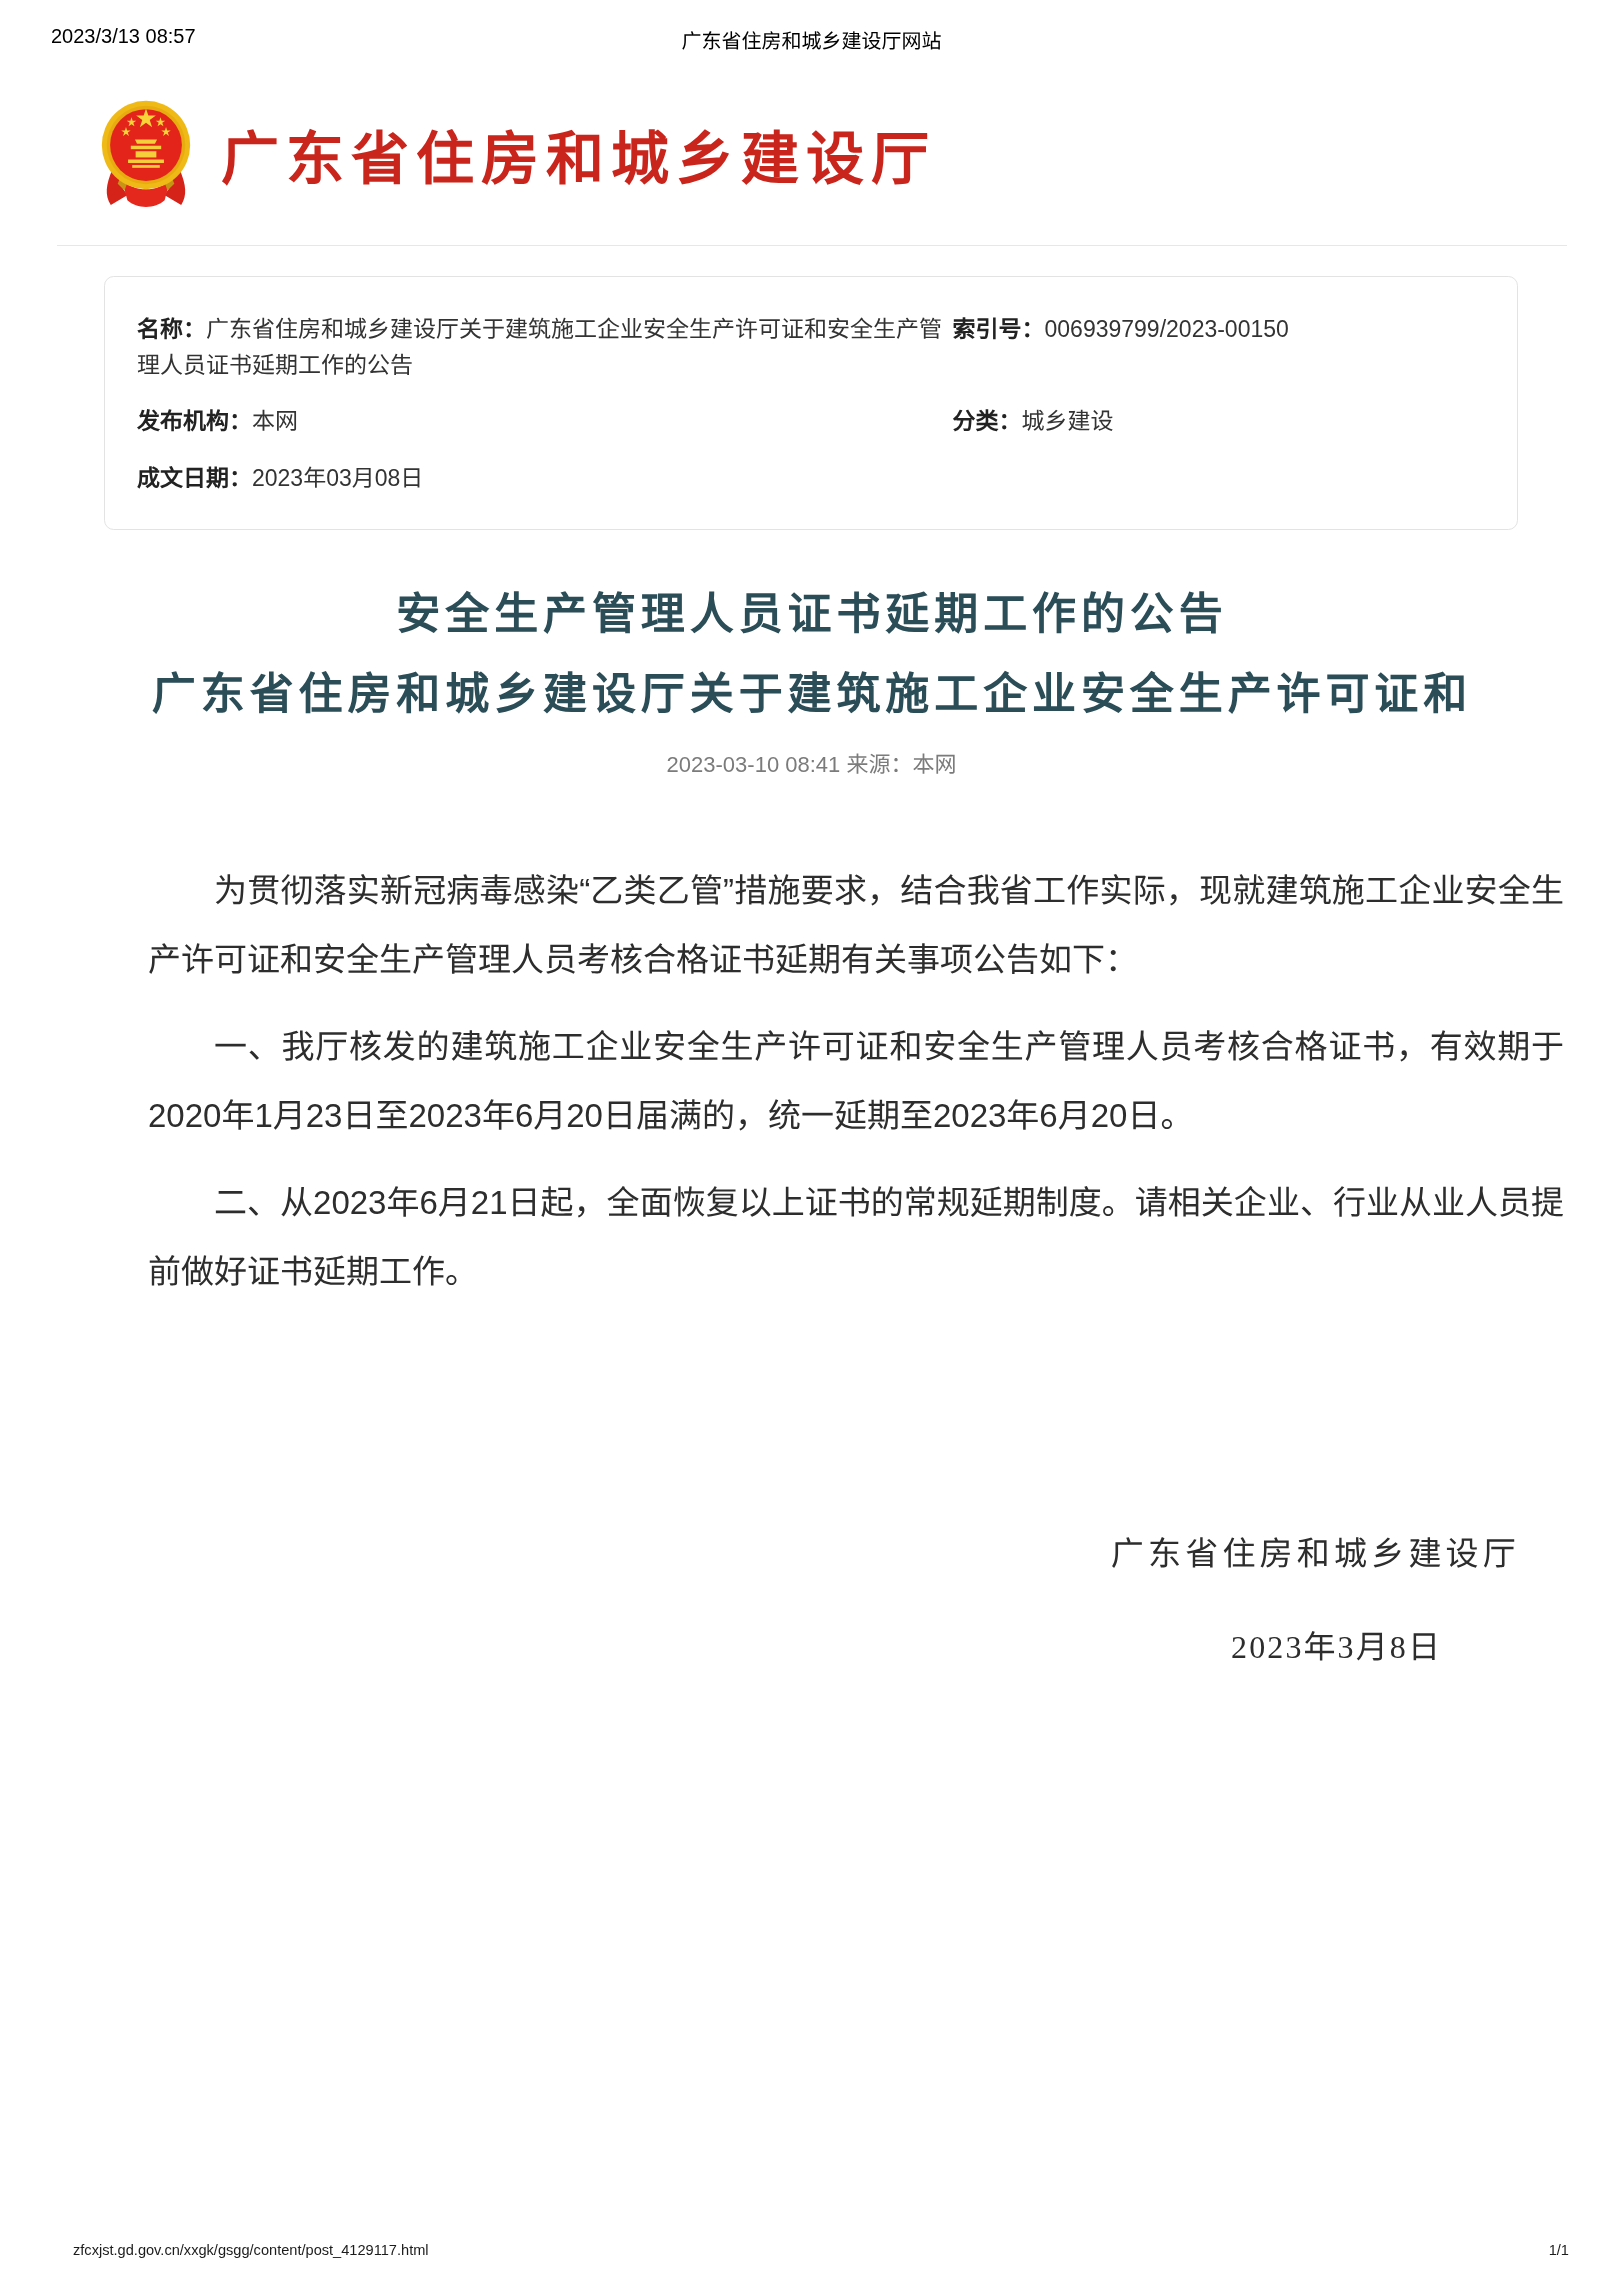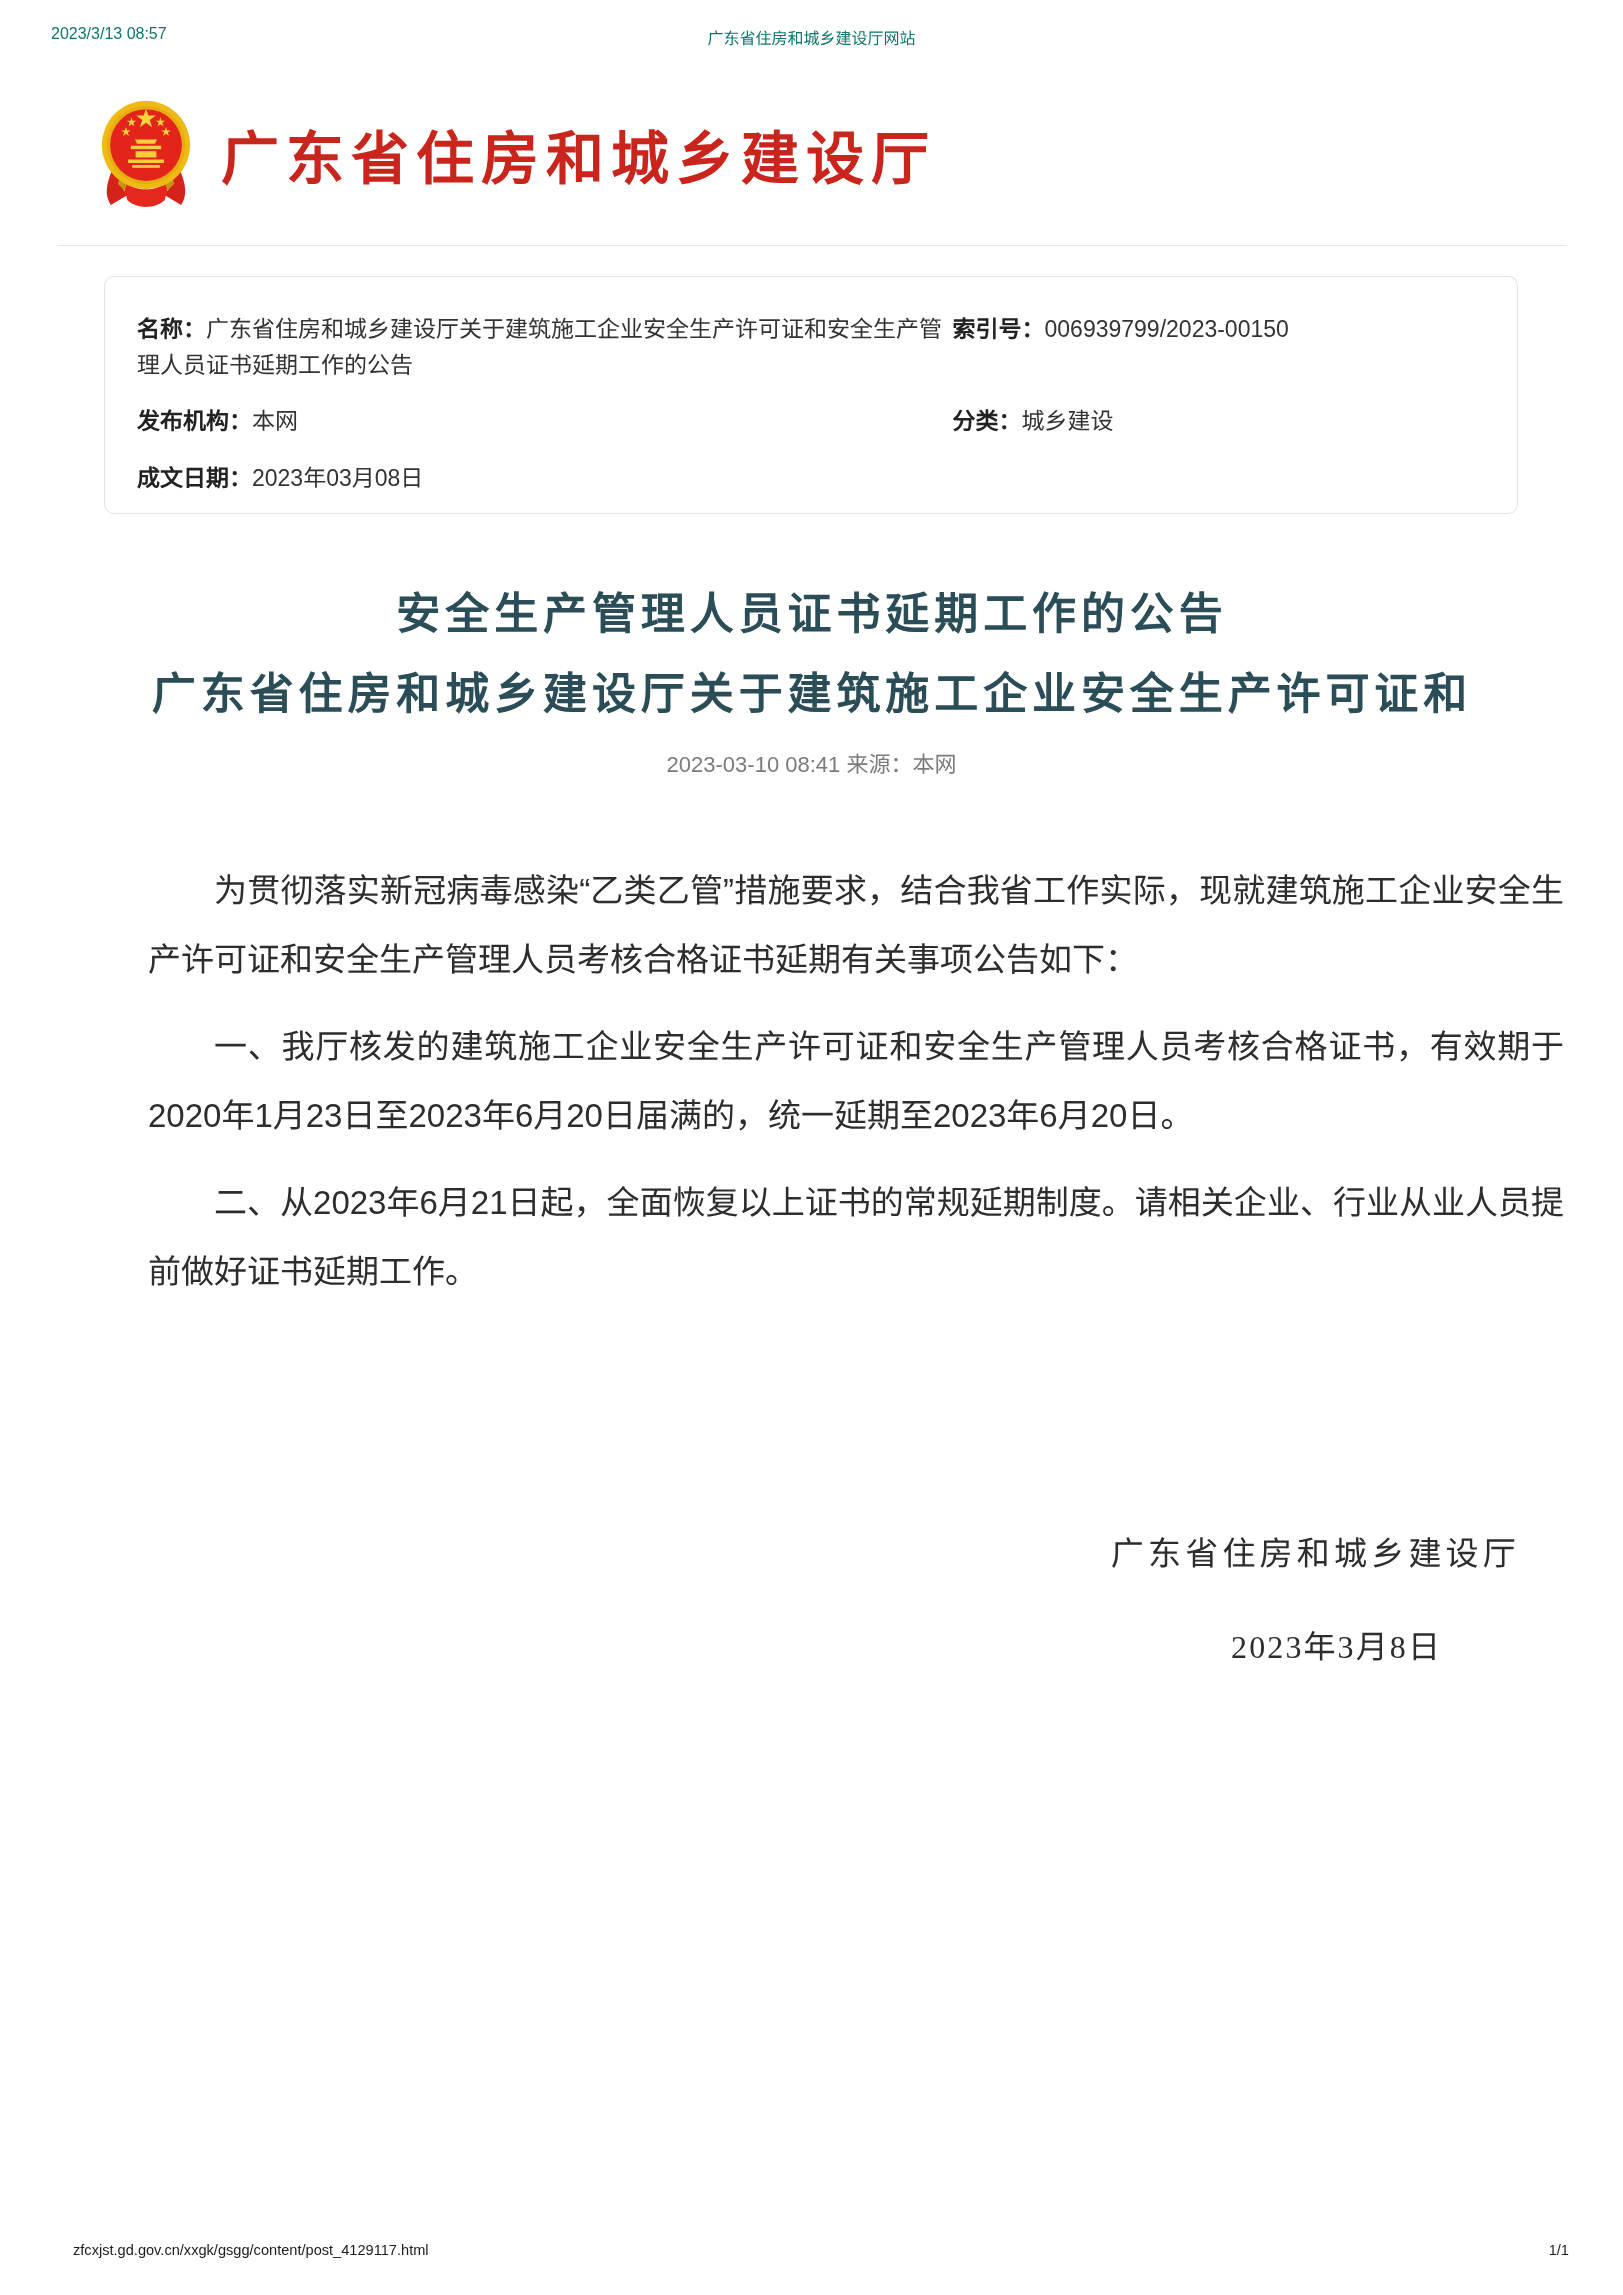--- a/index.html
+++ b/index.html
@@ -2,41 +2,41 @@
 <html lang="zh-CN" style="font-size:11px"><head>
 <meta charset="utf-8">
 <style>
   * { margin:0; padding:0; box-sizing:border-box; }
   html,body { background:#ffffff; }
   body { font-family:"Liberation Sans","DejaVu Sans",sans-serif; }
   #page { position:relative; width:1623px; height:2295px; background:#ffffff; overflow:hidden; }
 
   
   .print-header { position:absolute; top:25px; left:51px; right:51px; height:22px;
-                  font-size:16px; color:#0f766e; }
+                  font-size:20px; color:#000000; }
   .ph-timestamp { position:absolute; left:0; top:0; }
   .ph-sitetitle { position:absolute; left:0; right:0; top:0; text-align:center; }
   .print-footer { position:absolute; top:2242px; left:46px; right:54px; height:22px;
                   font-size:14.6px; color:#1c1c1c; }
   .pf-url  { position:absolute; left:0; top:0;margin-left:27px; }
   .pf-page { position:absolute; right:0; top:0; }
 
   
   .banner { position:absolute; top:98px; left:97px; height:111px;
             display:flex; align-items:center; }
   .emblem { width:98px; height:110px; flex:0 0 auto; }
   .agency-name { margin-left:26px; font-size:58px; font-weight:bold;
                  color:#c9251c; letter-spacing:7px; white-space:nowrap; }
   .banner-divider { position:absolute; top:245px; left:57px; width:1510px; height:1.4px;
                     background:#e7e7e7; }
 
   
   .info-box { position:absolute; top:276px; left:104px; width:1414px;
               border:1.4px solid #e3e3e3; border-radius:9.7px;
-              padding:35px 32px 16px 32px; background:#ffffff; }
+              padding:35px 32px 32px 32px; background:#ffffff; }
   .info-grid { display:grid; grid-template-columns:60.5% 39.5%;
                row-gap:21px; align-items:start;
                font-size:23px; line-height:1.55; color:#333333; }
   .info-label { font-weight:bold; color:#222222; }
 
   
   .article-title { position:absolute; top:574px; left:104px; width:1416px;
                    text-align:center; font-size:44px; font-weight:bold;
                    color:#2a4d57; line-height:80px; letter-spacing:4.9px; }
   .article-meta { position:absolute; top:746px; left:0; width:1623px;

